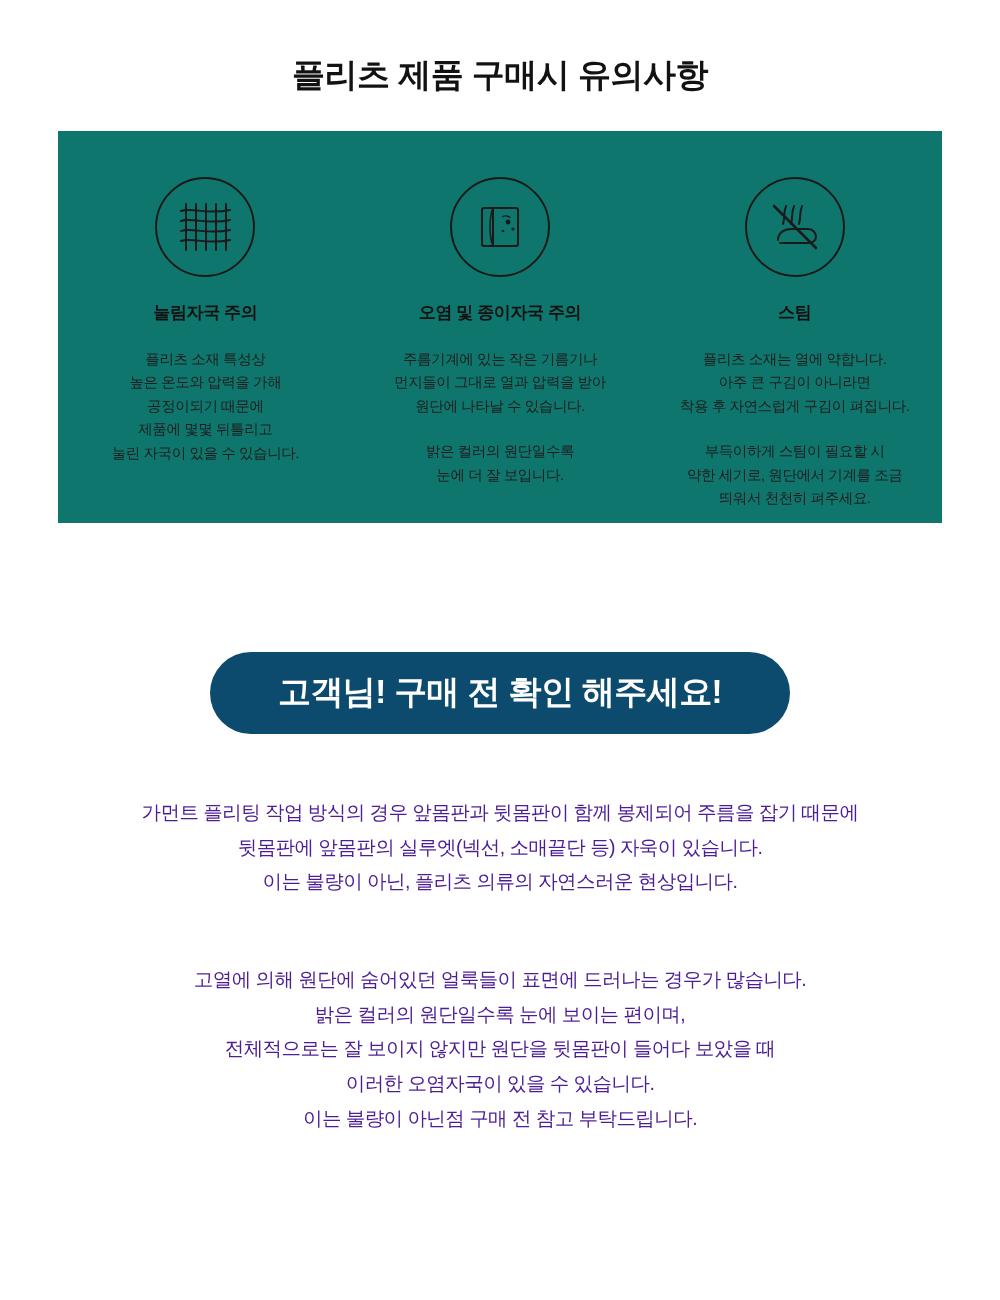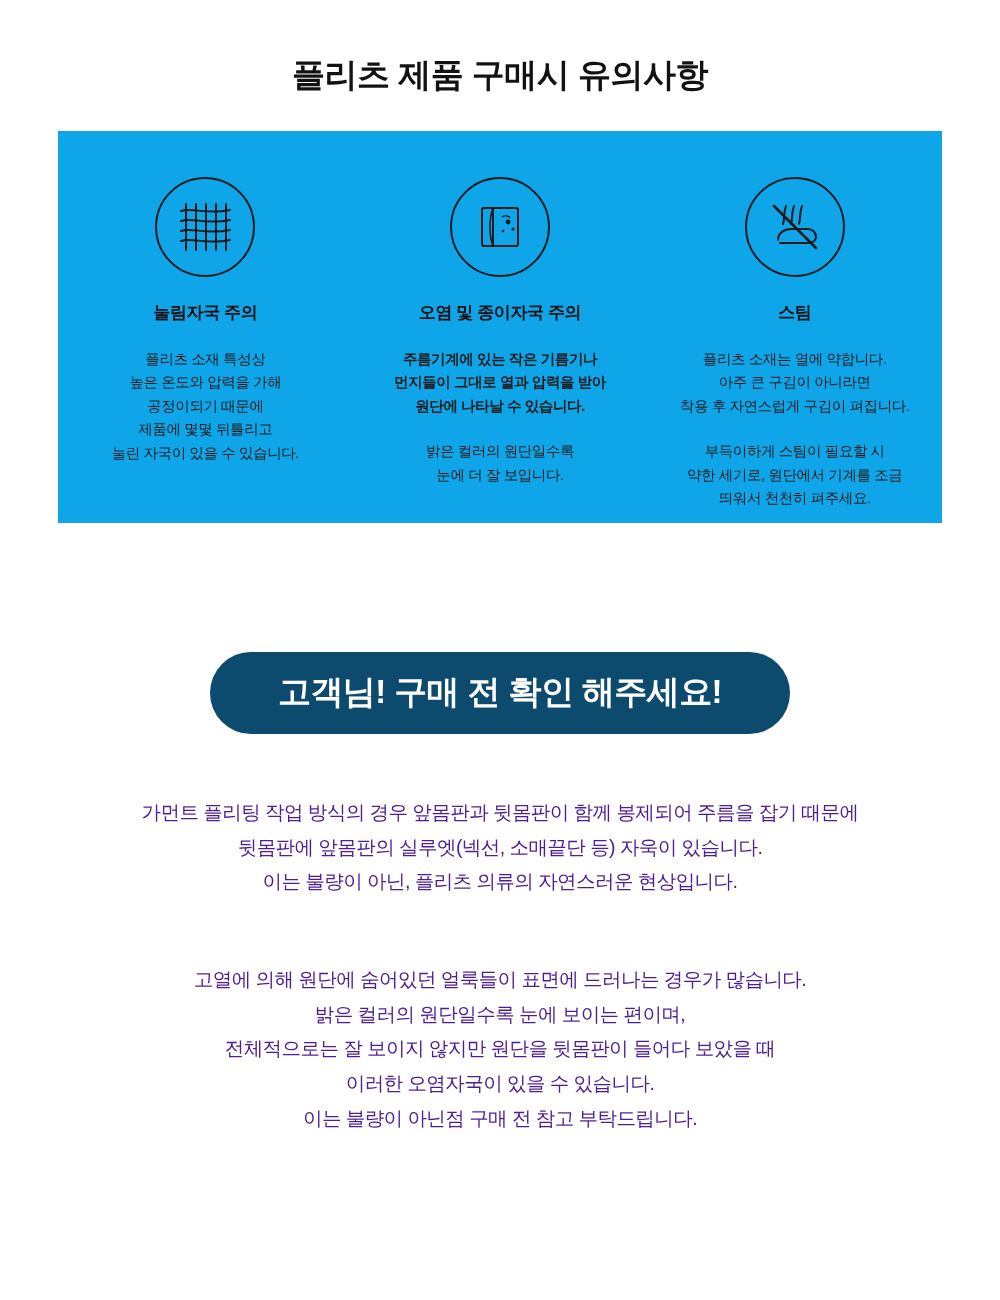--- a/index.html
+++ b/index.html
@@ -32,21 +32,21 @@
     margin: 0;
   }
 
   
   .gray-panel {
     position: absolute;
     left: 58px;
     top: 131px;
     width: 884px;
     height: 392px;
-    background: #0ea5e9;
+    background: #0f766e;
     box-sizing: border-box;
   }
   .cards {
     display: flex;
     width: 100%;
     height: 100%;
     padding-top: 46px;
     box-sizing: border-box;
   }
   .card {
@@ -170,21 +170,21 @@
               <path d="M24 12 C20 22, 20 40, 24 50" stroke-width="1.6"></path>
               <circle cx="39" cy="26" r="2.4" fill="#1a1a1a" stroke="none"></circle>
               <circle cx="44" cy="33" r="1.6" fill="#1a1a1a" stroke="none"></circle>
               <circle cx="34" cy="35" r="1.3" fill="#1a1a1a" stroke="none"></circle>
               <path d="M33 21 C36 19, 40 20, 41 22" stroke-width="1.4"></path>
             </g>
           </svg>
         </div>
         <div class="card-title">오염 및 종이자국 주의</div>
         <div class="card-body">
-          <div class="para" style="white-space: pre-line; font-weight: bold;">주름기계에 있는 작은 기름기나
+          <div class="para" style="white-space: pre-line;">주름기계에 있는 작은 기름기나
 먼지들이 그대로 열과 압력을 받아
 원단에 나타날 수 있습니다.</div>
           <div class="para" style="white-space: pre-line;">밝은 컬러의 원단일수록
 눈에 더 잘 보입니다.</div>
         </div>
       </div>
 
       <div class="card">
         <div class="icon-circle">
           <svg width="62" height="62" viewBox="0 0 62 62" aria-hidden="true">

